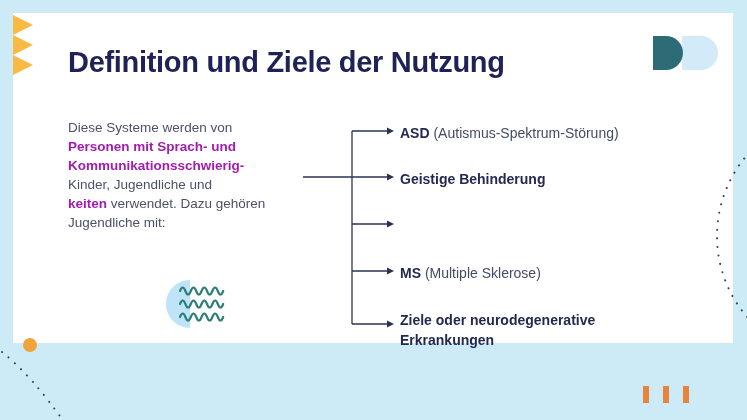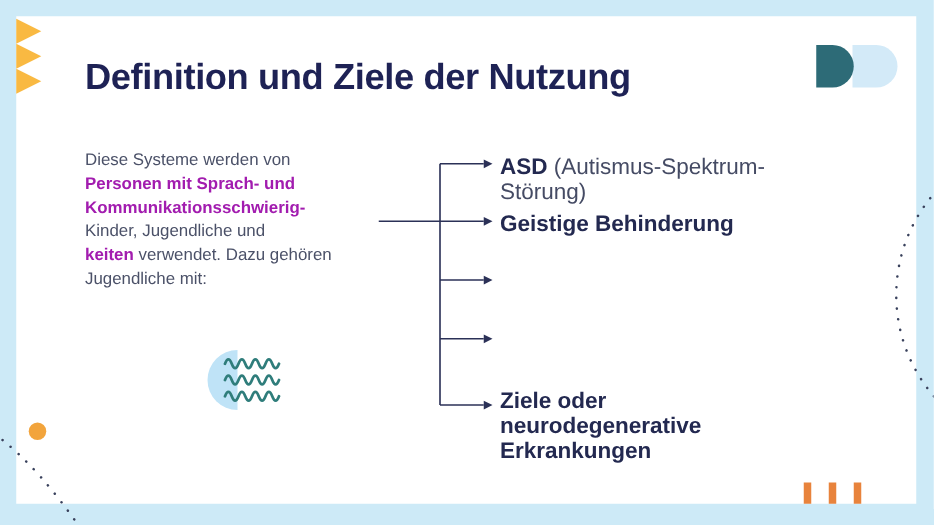--- a/index.html
+++ b/index.html
@@ -1,19 +1,19 @@
 <!DOCTYPE html>
 <html><head>
 <meta charset="utf-8">
 <style>
   * { margin:0; padding:0; box-sizing:border-box; }
   html,body { width:747px; height:420px; }
   body { font-family:"Liberation Sans", sans-serif; }
   .stage { position:relative; width:747px; height:420px; background:#cdeaf7; overflow:hidden; }
-  .slide { position:absolute; left:13px; top:13px; width:720px; height:390px; background:#ffffff; }
+  .slide { position:absolute; left:13px; top:13px; width:720px; height:330px; background:#ffffff; }
 
   
   .title { position:absolute; left:55px; top:33px; font-size:29px; font-weight:700;
            color:#1e2255; letter-spacing:-0.3px; }
 
   
   .tri { position:absolute; left:0; width:0; height:0;
          border-top:10px solid transparent; border-bottom:10px solid transparent;
          border-left:20px solid #f9b942; }
 
@@ -22,21 +22,21 @@
   .logo-d.dark  { left:640px; width:30px; background:#2d6b77; z-index:2; }
   .logo-d.light { left:669px; width:36px; background:#d3eaf8; z-index:1; }
 
   
   .para { position:absolute; left:55px; top:105px; width:250px; font-size:13.5px;
           line-height:19px; color:#4b5168; }
   .b { font-weight:700; color:#a21caf; }
   .r { font-weight:400; color:#4b5168;margin-top:12px; }
 
   
-  .item { position:absolute; left:387px; width:255px; font-size:18px; line-height:20px; }
+  .item { position:absolute; left:387px; width:255px; font-size:14px; line-height:20px; }
   .item .b { color:#232950; }
   .item .r { color:#454b64; }
 
   
   .waves { position:absolute; left:151px; top:264px; }
 
   
   .odot { position:absolute; left:10px; top:325px; width:14px; height:14px;
           border-radius:50%; background:#f2a43c; }
 
@@ -85,20 +85,23 @@
         <path d="M16 40 Q18.7 33 21.4 40 T26.8 40 T32.2 40 T37.6 40 T43 40 T48.4 40 T53.8 40 T59.2 40"></path>
       </g>
     </svg>
 
     <div class="item" style="top:110px">
       <span class="b">ASD</span><span class="r"> (Autismus-Spektrum-Störung)</span>
     </div>
     <div class="item" style="top:156px">
       <span class="b">Geistige Behinderung</span><span class="r"></span>
     </div>
+    <div class="item" style="top:250px">
+      <span class="b">MS</span><span class="r"> (Multiple Sklerose)</span>
+    </div>
     <div class="item" style="top:297px; width:250px">
       <span class="b">Ziele oder neurodegenerative Erkrankungen</span><span class="r"></span>
     </div>
 
     <div class="odot"></div>
 
     <div>
       <div class="bar b1"></div>
       <div class="bar b2"></div>
       <div class="bar b3"></div>

